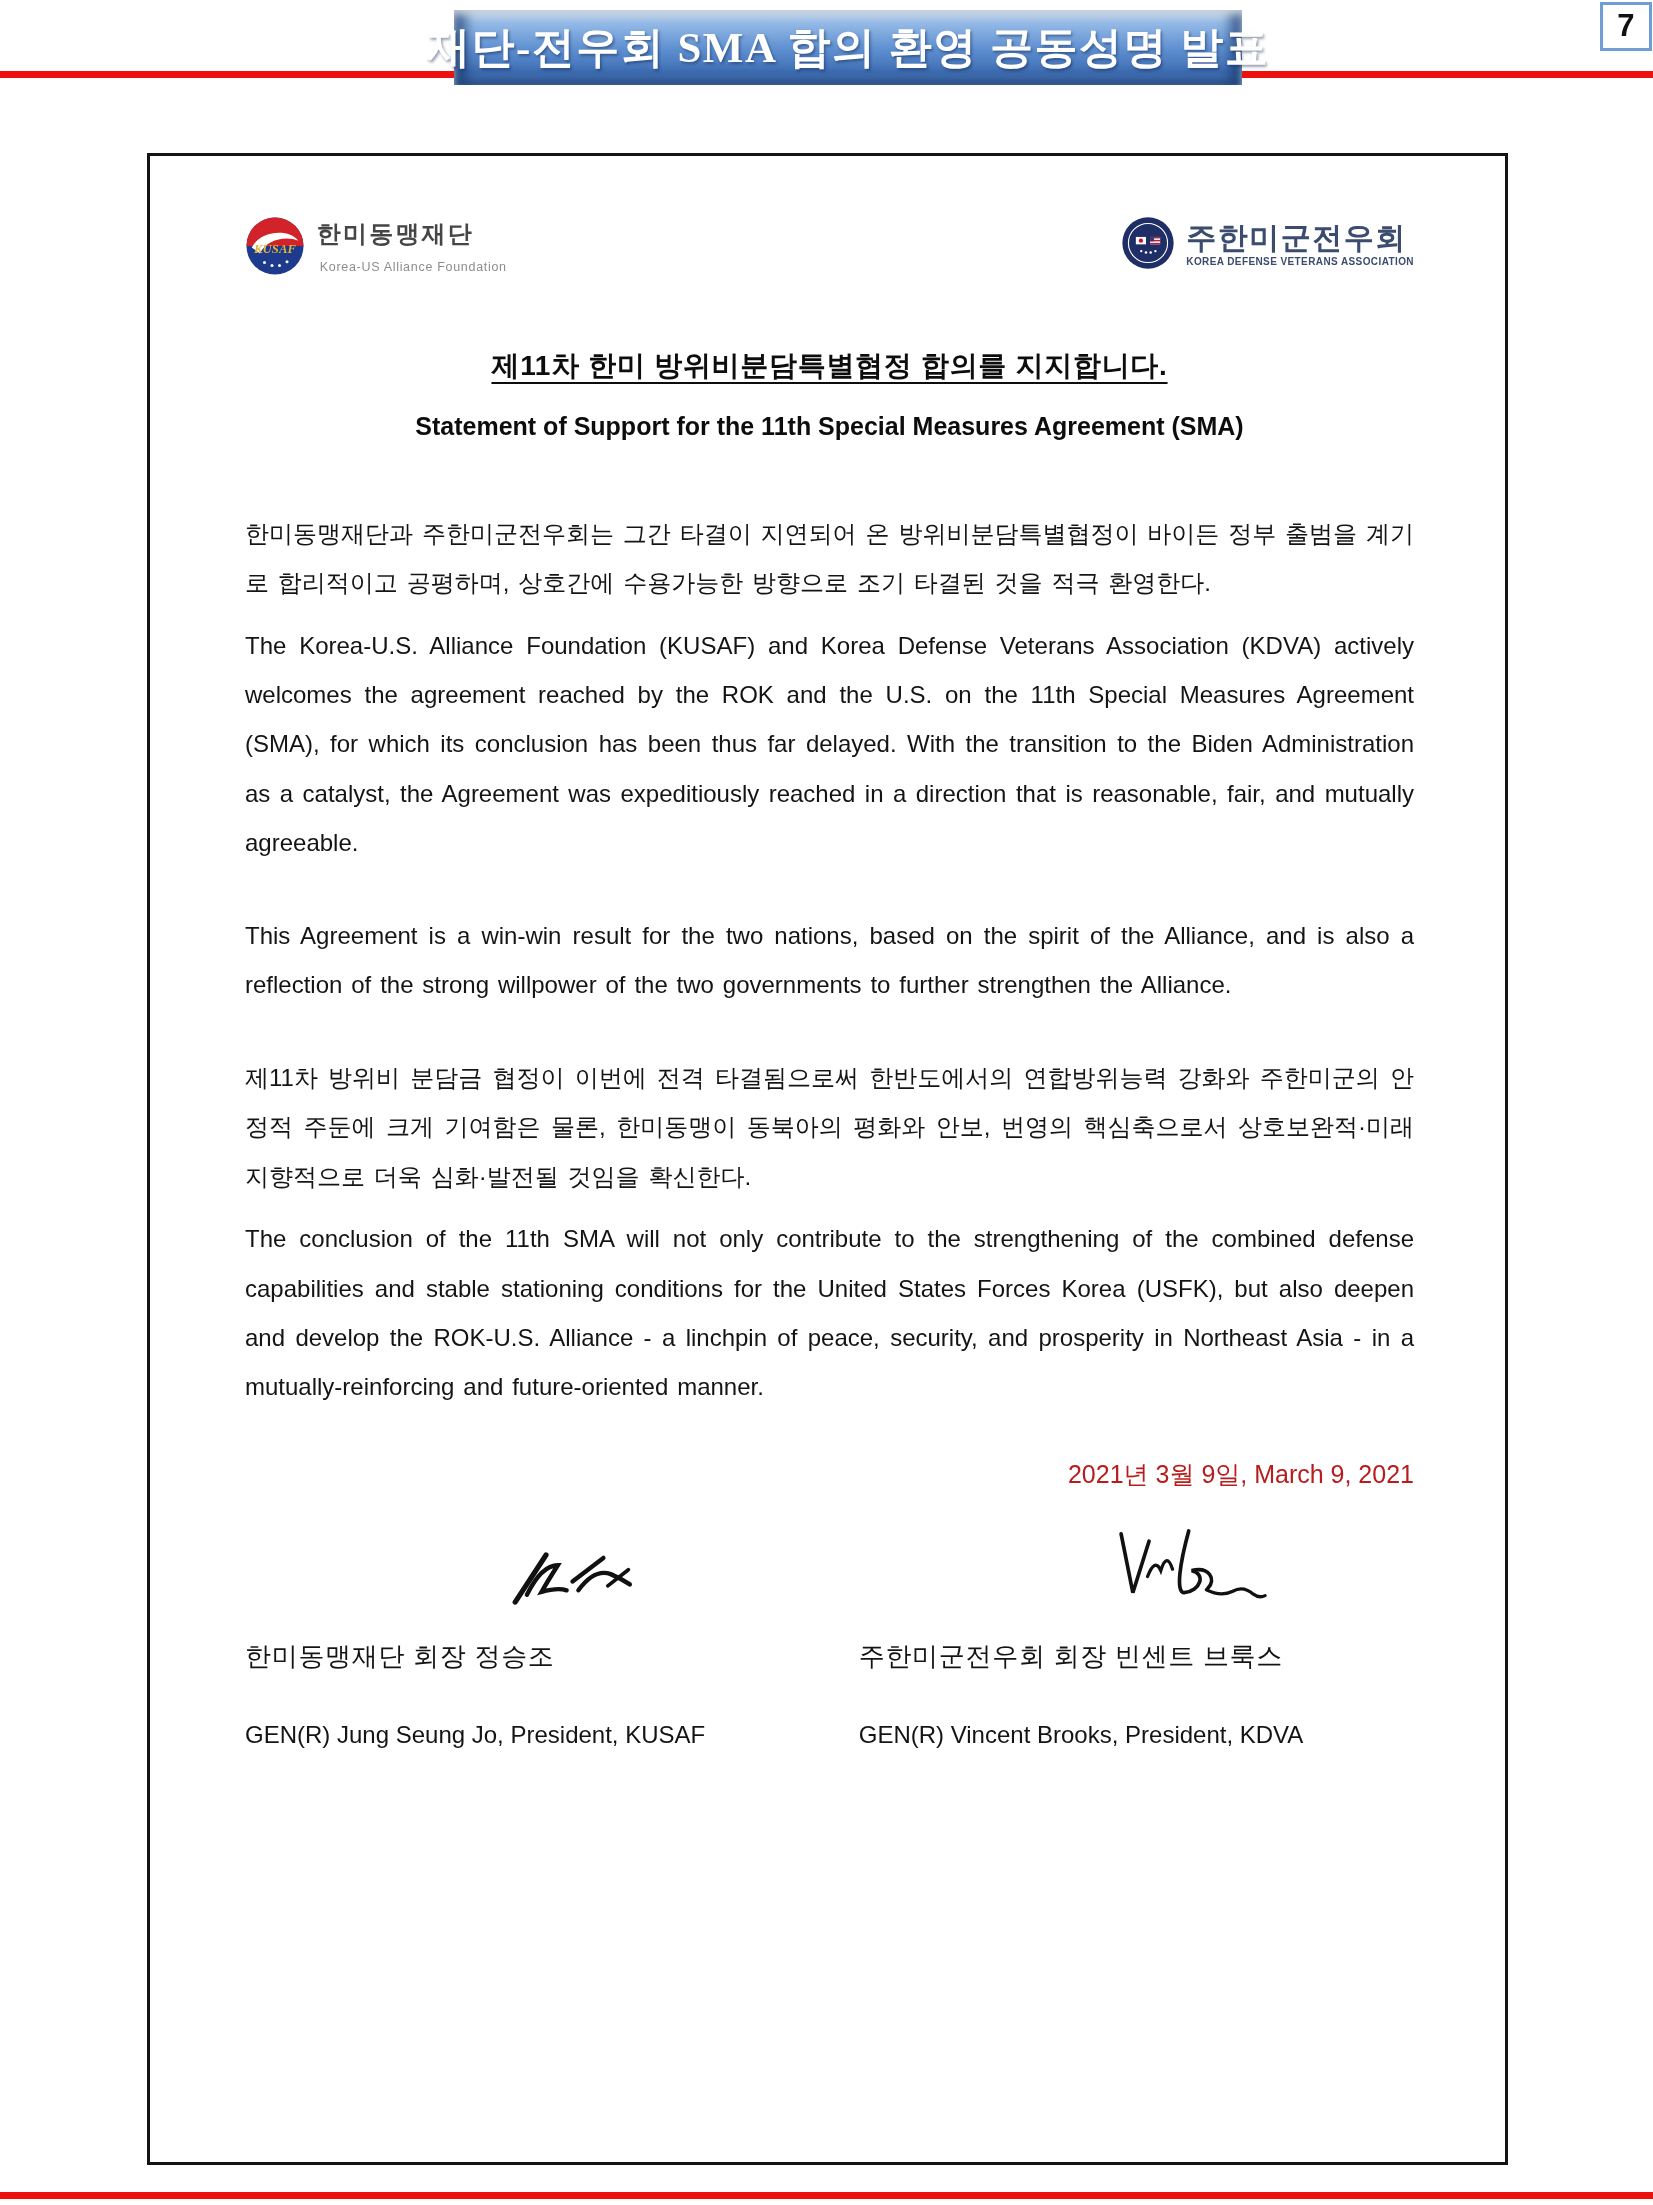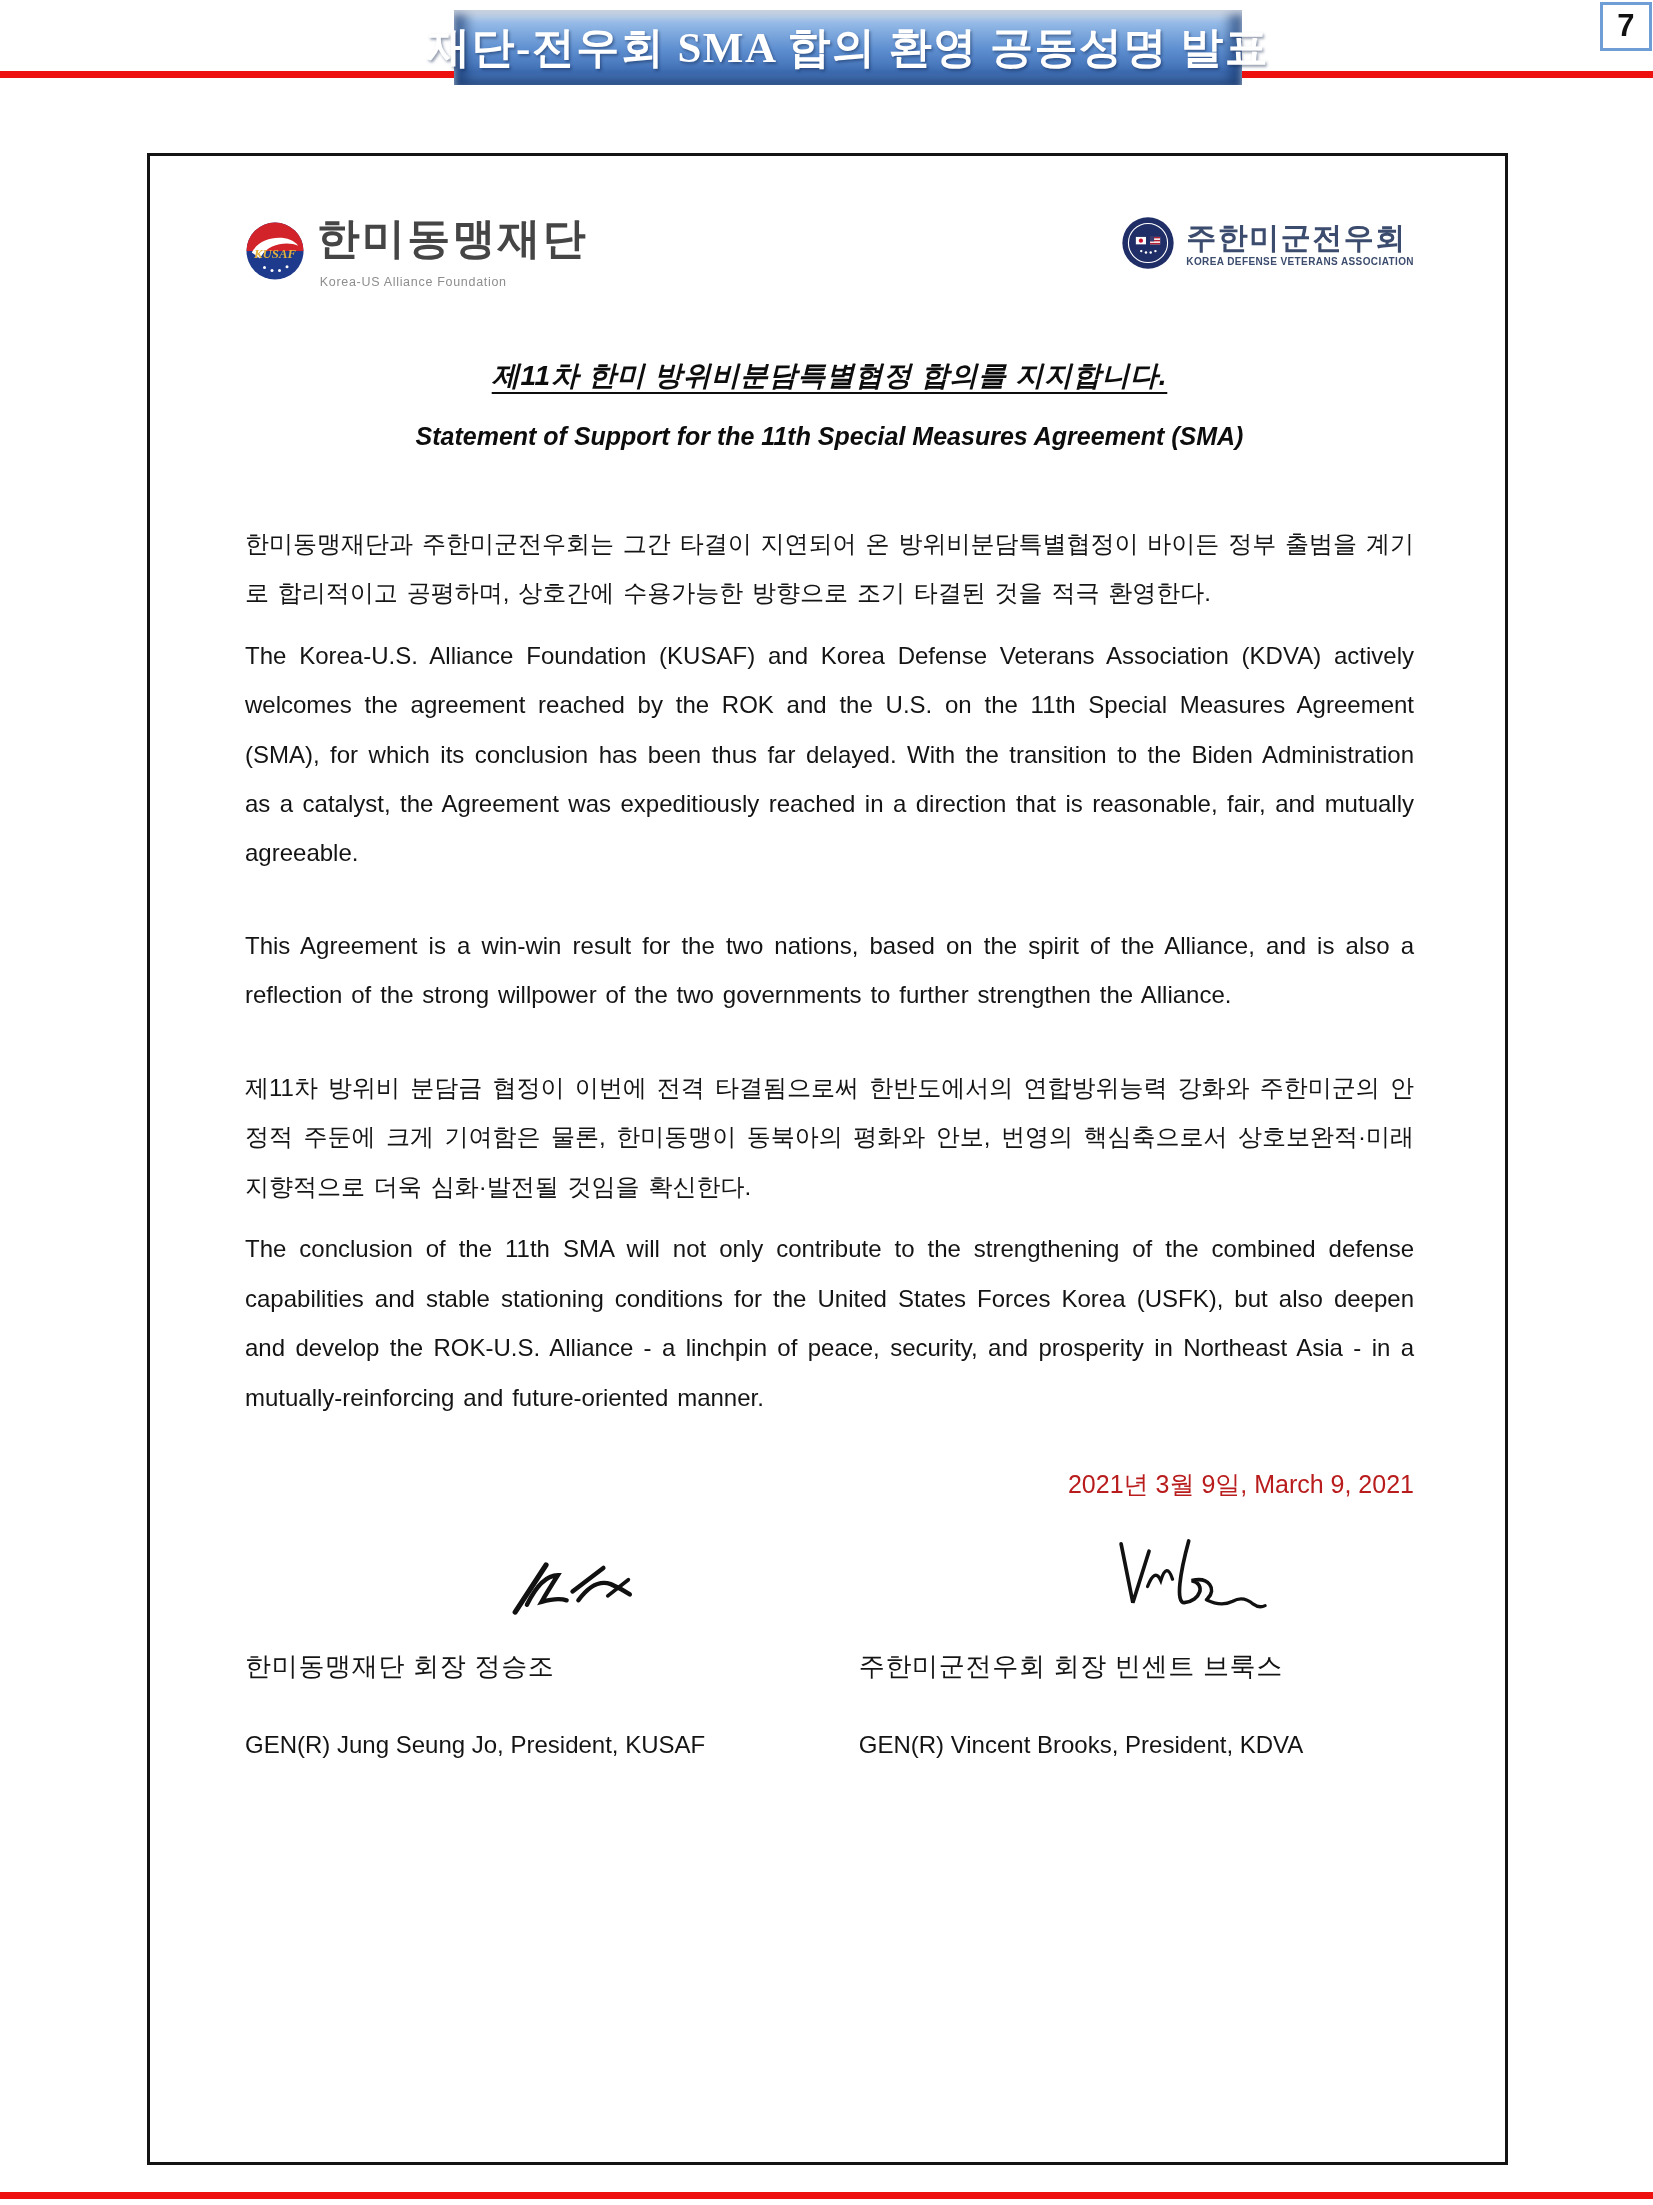--- a/index.html
+++ b/index.html
@@ -40,27 +40,27 @@
   .doc {
     position:absolute; left:147px; top:153px; width:1361px; height:2012px;
     border:3.7px solid #141414; background:#fff; box-sizing:border-box;
     padding:0 91px 0 95px;
   }
 
   
   .logos { display:flex; justify-content:space-between; align-items:flex-start; margin-top:60px; }
   .logo { display:flex; align-items:center; gap:11.8px; }
   .logo-text { display:flex; flex-direction:column; }
-  .kusaf-name { font-size:43px; font-weight:800; color:#454545; letter-spacing:2.2px; line-height:1.05; }
+  .kusaf-name { font-size:24px; font-weight:800; color:#454545; letter-spacing:2.2px; line-height:1.05; }
   .kusaf-sub  { font-size:12.5px; font-weight:normal; color:#8d8d8d; letter-spacing:0.7px; margin-top:14px; margin-left:2.9px; }
   .kdva-name  { font-size:30px; font-weight:800; color:#3c4c6e; letter-spacing:1.5px; line-height:1.05; }
   .kdva-sub   { font-size:10px; font-weight:800; color:#3c4c6e; letter-spacing:0.4px; margin-top:2.2px; }
 
   
-  .titles { text-align:center; margin-top:68px;font-style:italic; }
+  .titles { text-align:center; margin-top:68px; }
   .title-ko {
     font-size:28px; font-weight:800; color:#0d0d0d;
     text-decoration:underline; text-underline-offset:6.6px; text-decoration-thickness:2.2px;
     letter-spacing:0.7px;
   }
   .title-en { font-size:25px; font-weight:bold; color:#0d0d0d; margin-top:26.5px; }
 
   
   .body-text { margin-top:68px; font-size:24px; line-height:2.06; text-align:justify; color:#141414; }
   .body-text p { margin:0; word-spacing:2.2px; }

